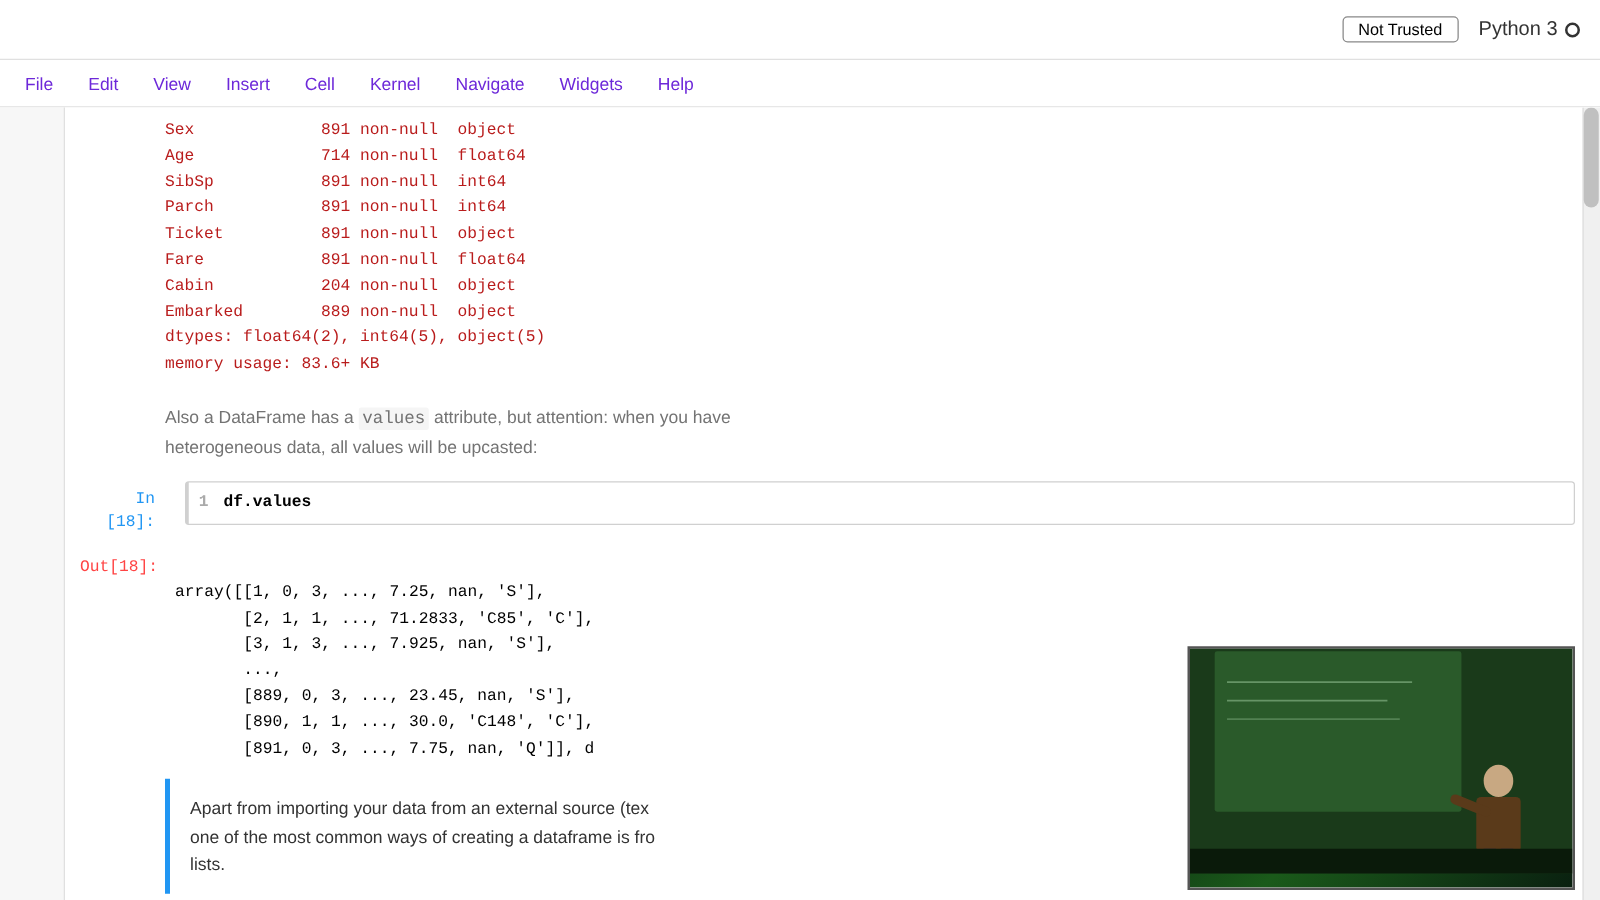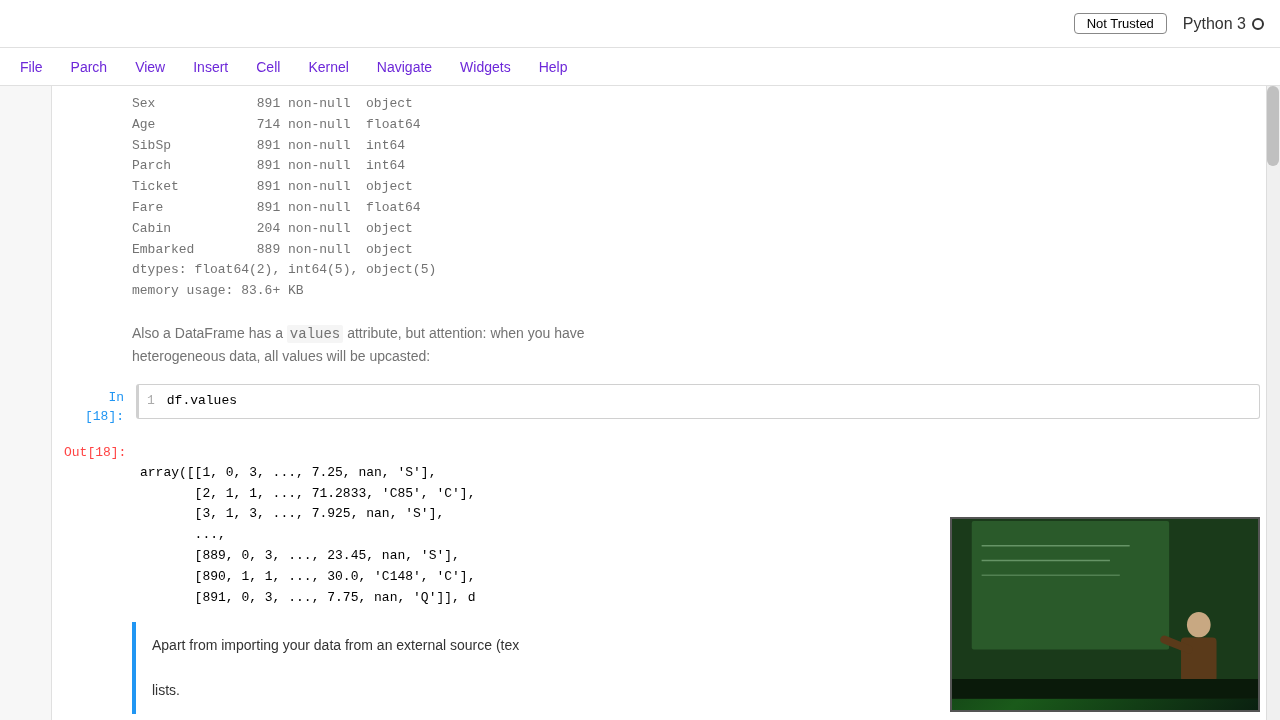--- a/index.html
+++ b/index.html
@@ -113,21 +113,21 @@
       font-size: 14px;
       line-height: 1.5;
     }
 
     
     .output-section {
       padding: 8px 20px 8px 80px;
       font-family: 'Courier New', Courier, monospace;
       font-size: 13px;
       line-height: 1.6;
-      color: #737373;
+      color: #b91c1c;
     }
 
     
     .cell-row {
       display: flex;
       align-items: flex-start;
       position: relative;
     }
 
     .cell-label {
@@ -149,23 +149,24 @@
       font-family: 'Courier New', Courier, monospace;
       font-size: 13px;
       line-height: 1.6;
       margin-top: 22px;
     }
 
     
     .input-cell {
       border: 1px solid #d0d0d0;
       border-left: 3px solid #d0d0d0;
-      margin: 4px 20px 0 4px;
+      margin: 4px 20px 0 16px;
       border-radius: 3px;
       background: #fff;
+      font-weight: bold;
     }
 
     
     .text-paragraph {
       padding: 12px 20px 12px 80px;
       font-size: 14px;
       line-height: 1.6;
       color: #737373;
     }
     .text-paragraph code {
@@ -224,21 +225,21 @@
 <div class="top-bar">
   <button class="not-trusted-btn">Not Trusted</button>
   <div class="python-indicator">
     <span>Python 3</span>
     <span class="kernel-circle"></span>
   </div>
 </div>
 
 <div class="menu-bar">
   <span class="menu-item">File</span>
-  <span class="menu-item">Parch</span>
+  <span class="menu-item">Edit</span>
   <span class="menu-item">View</span>
   <span class="menu-item">Insert</span>
   <span class="menu-item">Cell</span>
   <span class="menu-item">Kernel</span>
   <span class="menu-item">Navigate</span>
   <span class="menu-item">Widgets</span>
   <span class="menu-item">Help</span>
 </div>
 
 <div class="main-area">
@@ -282,21 +283,21 @@
        [889, 0, 3, ..., 23.45, nan, 'S'],
        [890, 1, 1, ..., 30.0, 'C148', 'C'],
        [891, 0, 3, ..., 7.75, nan, 'Q']], d</pre>
         </div>
       </div>
 
       <div style="margin-top: 8px; display: flex;">
         <div style="width: 80px; flex-shrink:0;"></div>
         <div class="blue-border-cell" style="margin-left:0; padding: 12px 20px 12px 16px; font-size:14px; line-height:1.6; color:#333;">
           <span>Apart from importing your data from an external source (tex</span><br>
-          <br>
+          <span>one of the most common ways of creating a dataframe is fro</span><br>
           <span>lists.</span>
         </div>
       </div>
 
     </div>
 
     <div class="scrollbar-track">
       <div class="scrollbar-thumb"></div>
     </div>
 

